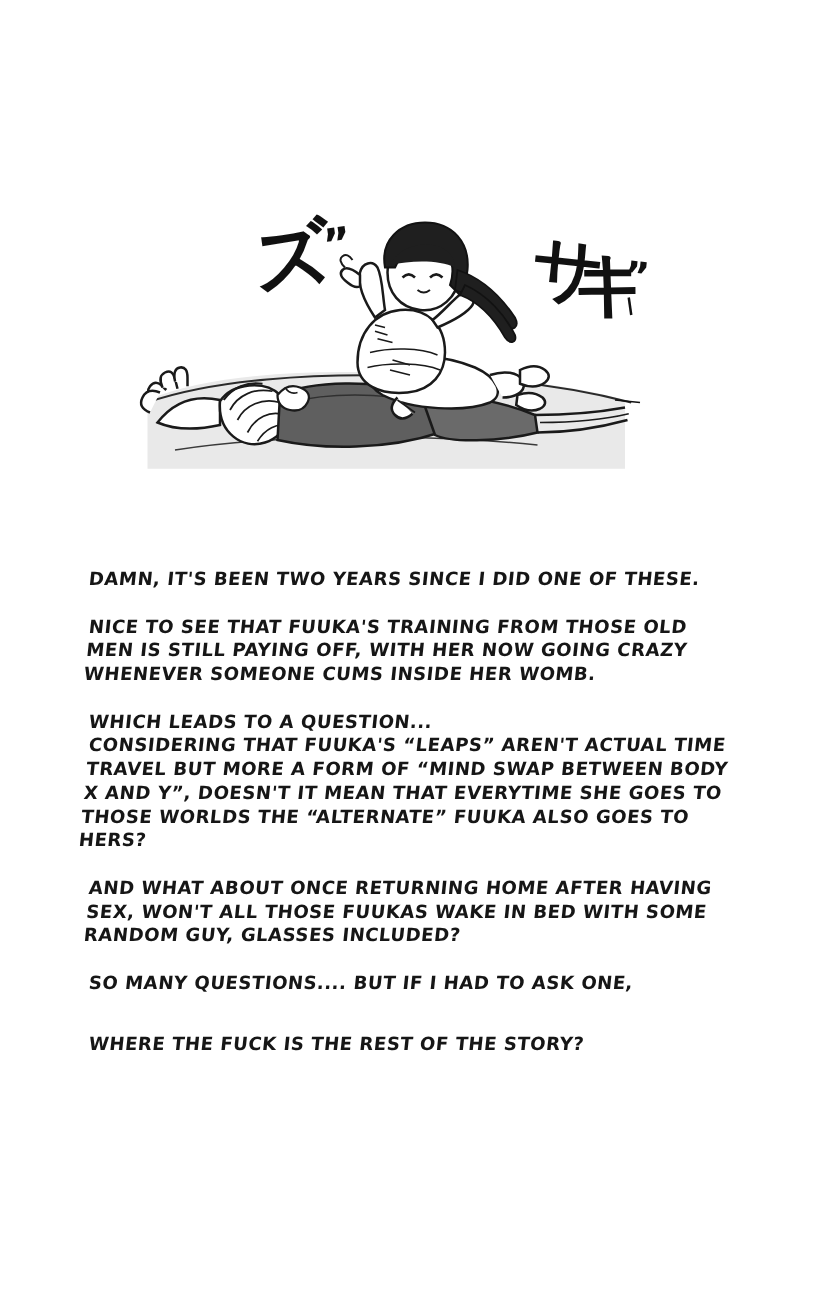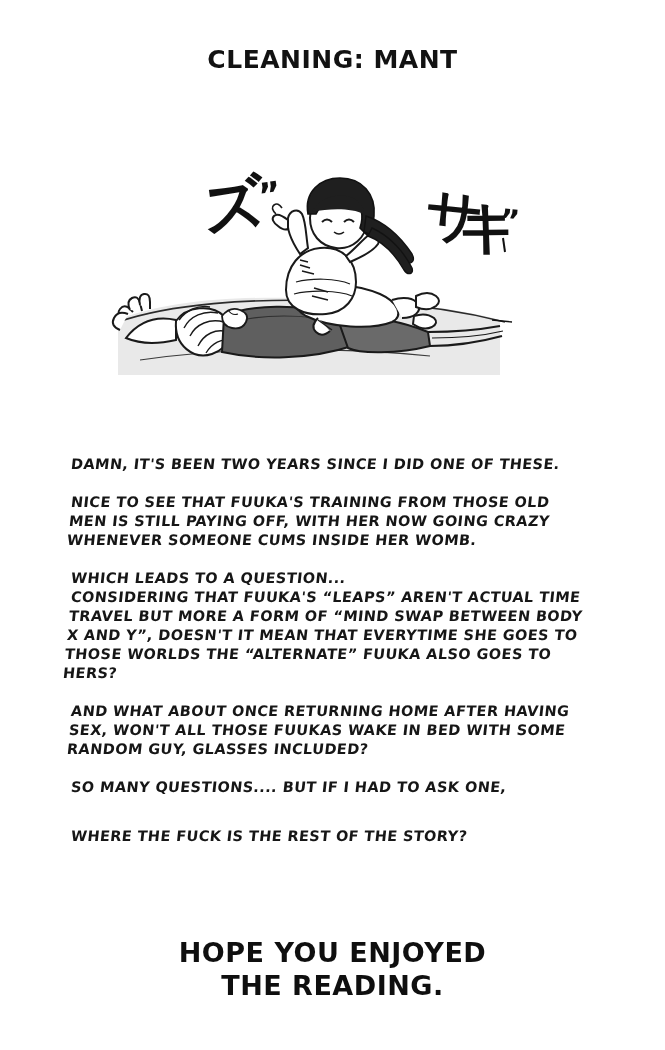--- a/index.html
+++ b/index.html
@@ -94,21 +94,20 @@
     font-family: "DejaVu Sans", sans-serif;
     font-weight: bold;
   }
 </style>
 </head>
 <body>
 
 <div class="page">
 
   <div class="credits">
-    <div class="credits-line">CLEANING: MANT</div>
   </div>
 
   <div class="art">
     <svg width="665" height="230" viewBox="0 0 665 230" xmlns="http://www.w3.org/2000/svg">
 
       <path d="M118 150 C 160 132, 230 126, 300 128 C 380 130, 450 136, 500 150 L 500 205 L 118 205 Z" fill="#e9e9e9" stroke="none"></path>
       <path d="M118 152 C 170 134, 250 128, 330 131" fill="none" stroke="#2b2b2b" stroke-width="1.6"></path>
       <path d="M380 133 C 430 136, 470 143, 505 152" fill="none" stroke="#2b2b2b" stroke-width="1.6"></path>
       <path d="M140 190 C 220 178, 330 176, 430 186" fill="none" stroke="#3a3a3a" stroke-width="1.2"></path>
 
@@ -188,18 +187,14 @@
   <div class="notes">
     <p class="note-para">DAMN, IT'S BEEN TWO YEARS SINCE I DID ONE OF THESE.</p>
     <p class="note-para">NICE TO SEE THAT FUUKA'S TRAINING FROM THOSE OLD MEN IS STILL PAYING OFF, WITH HER NOW GOING CRAZY WHENEVER SOMEONE CUMS INSIDE HER WOMB.</p>
     <p class="note-para tight">WHICH LEADS TO A QUESTION...</p>
     <p class="note-para">CONSIDERING THAT FUUKA'S “LEAPS” AREN'T ACTUAL TIME TRAVEL BUT MORE A FORM OF “MIND SWAP BETWEEN BODY X AND Y”, DOESN'T IT MEAN THAT EVERYTIME SHE GOES TO THOSE WORLDS THE “ALTERNATE” FUUKA ALSO GOES TO HERS?</p>
     <p class="note-para">AND WHAT ABOUT ONCE RETURNING HOME AFTER HAVING SEX, WON'T ALL THOSE FUUKAS WAKE IN BED WITH SOME RANDOM GUY, GLASSES INCLUDED?</p>
     <p class="note-para spaced-big">SO MANY QUESTIONS.... BUT IF I HAD TO ASK ONE,</p>
     <p class="note-para">WHERE THE FUCK IS THE REST OF THE STORY?</p>
   </div>
 
-  <div class="closing">
-    <div class="closing-line">HOPE YOU ENJOYED</div>
-    <div class="closing-line">THE READING.</div>
-  </div>
 
 </div>
 
 </body></html>

